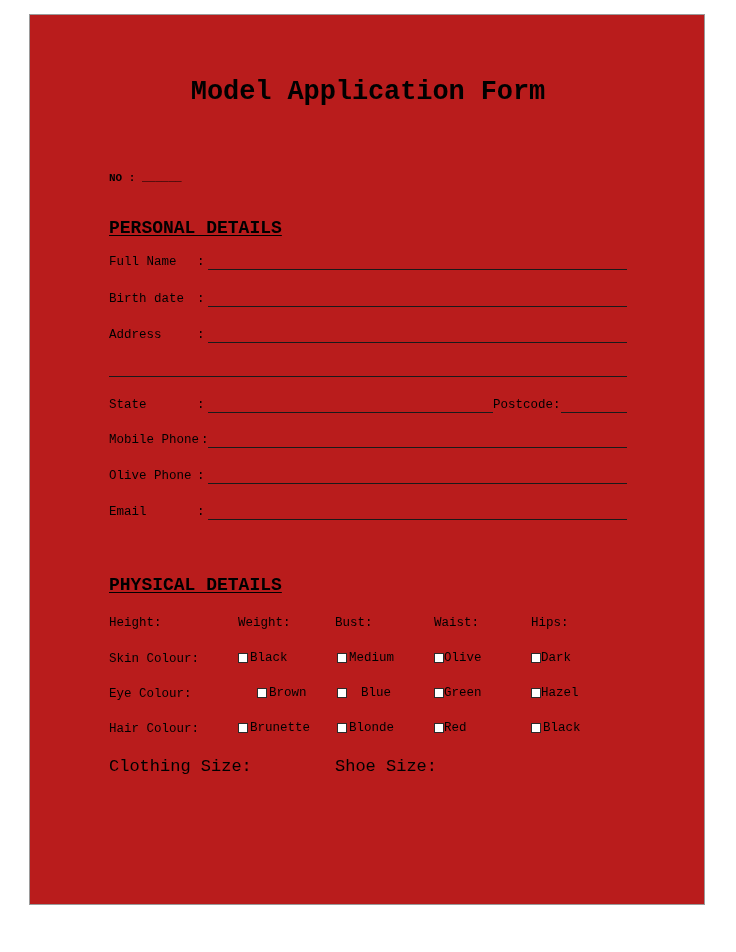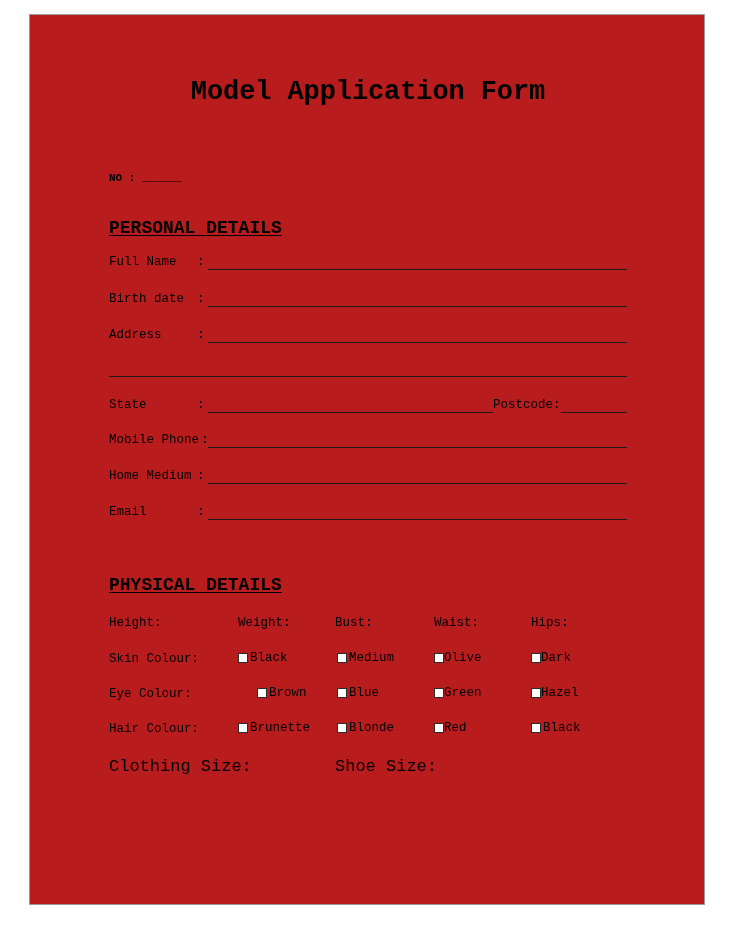--- a/index.html
+++ b/index.html
@@ -238,21 +238,21 @@
       <span class="rule postcode-rule"></span>
     </div>
 
     <div class="field-row" style="top:418px;">
       <span class="field-label">Mobile Phone</span>
       <span class="field-colon shifted">:</span>
       <span class="rule"></span>
     </div>
 
     <div class="field-row" style="top:454px;">
-      <span class="field-label">Home Medium</span>
+      <span class="field-label">Olive Phone</span>
       <span class="field-colon">:</span>
       <span class="rule"></span>
     </div>
 
     <div class="field-row" style="top:490px;">
       <span class="field-label">Email</span>
       <span class="field-colon">:</span>
       <span class="rule"></span>
     </div>
 
@@ -285,21 +285,21 @@
         <span>Dark</span>
       </span>
     </div>
 
     <div class="check-row" style="top:671px;">
       <span class="check-row-label">Eye Colour:</span>
       <span class="check-opt" style="left:129px;margin-left:19px;">
         <span class="check-box"></span>
         <span>Brown</span>
       </span>
-      <span class="check-opt" style="left:228px;">
+      <span class="check-opt" style="left:228px;gap:12px;">
         <span class="check-box"></span>
         <span>Blue</span>
       </span>
       <span class="check-opt tight" style="left:325px;">
         <span class="check-box"></span>
         <span>Green</span>
       </span>
       <span class="check-opt tight" style="left:422px;">
         <span class="check-box"></span>
         <span>Hazel</span>

